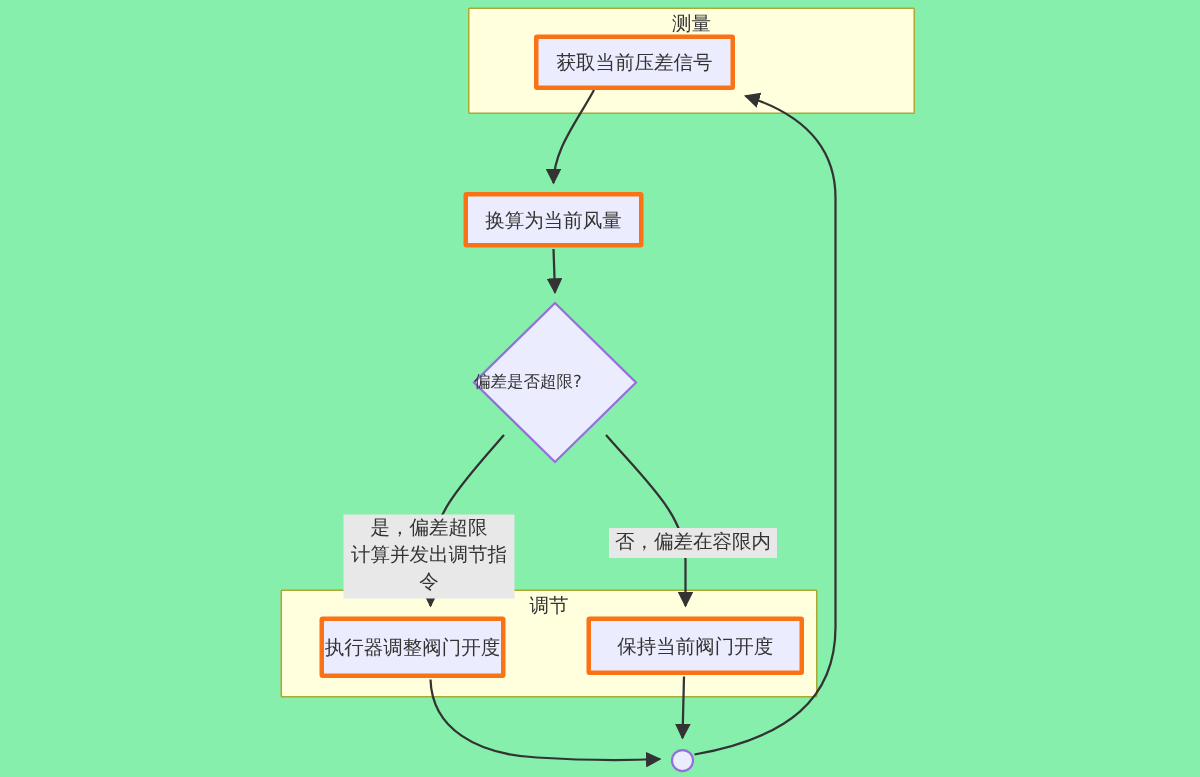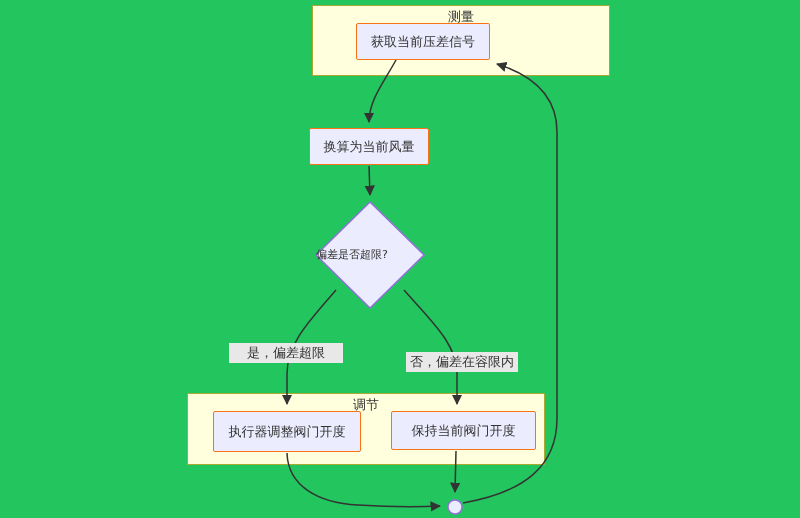--- a/index.html
+++ b/index.html
@@ -5,21 +5,21 @@
   html, body {
     margin: 0;
     padding: 0;
     background: #ffffff;
     font-family: "DejaVu Sans", "Liberation Sans", sans-serif;
   }
   .canvas {
     position: relative;
     width: 800px;
     height: 518px;
-    background: #22c55e;
+    background: #86efac;
     overflow: hidden;
     color: #333333;
   }
   .group {
     position: absolute;
     background: #ffffde;
     border: 1px solid #aaaa33;
     border-radius: 1px;
     z-index: 1;
     box-sizing: border-box;
@@ -36,21 +36,21 @@
   }
   .edges {
     position: absolute;
     left: 0;
     top: 0;
     z-index: 2;
   }
   .node {
     position: absolute;
     background: #ececff;
-    border: 1px solid #f97316;
+    border: 3px solid #f97316;
     border-radius: 2px;
     z-index: 3;
     box-sizing: border-box;
     display: flex;
     align-items: center;
     justify-content: center;
     font-size: 13px;
     color: #333333;
     text-align: center;
   }
@@ -111,25 +111,26 @@
 
     <circle cx="455" cy="507" r="7" fill="#ececff" stroke="#9370db" stroke-width="1.5"></circle>
   </svg>
 
   <div class="node" style="left:356px; top:23px; width:134px; height:37px;">获取当前压差信号</div>
 
   <div class="node" style="left:309px; top:128px; width:120px; height:37px;">换算为当前风量</div>
 
   <div class="diamond-label" style="left:316px; top:247px; width:108px;">偏差是否超限?</div>
 
-  <div class="node" style="left:213px; top:411px; width:148px; height:41px;">执行器调整阀门开度</div>
+  <div class="node" style="left:213px; top:411px; width:124px; height:41px;">执行器调整阀门开度</div>
 
   <div class="node" style="left:391px; top:411px; width:145px; height:39px;">保持当前阀门开度</div>
 
   <div class="edge-label" style="left:229px; top:343px; width:108px;">
     <div>是，偏差超限</div>
+    <div>计算并发出调节指令</div>
   </div>
 
   <div class="edge-label" style="left:406px; top:352px; width:106px;">
     <div>否，偏差在容限内</div>
   </div>
 
 </div>
 
 </body></html>

